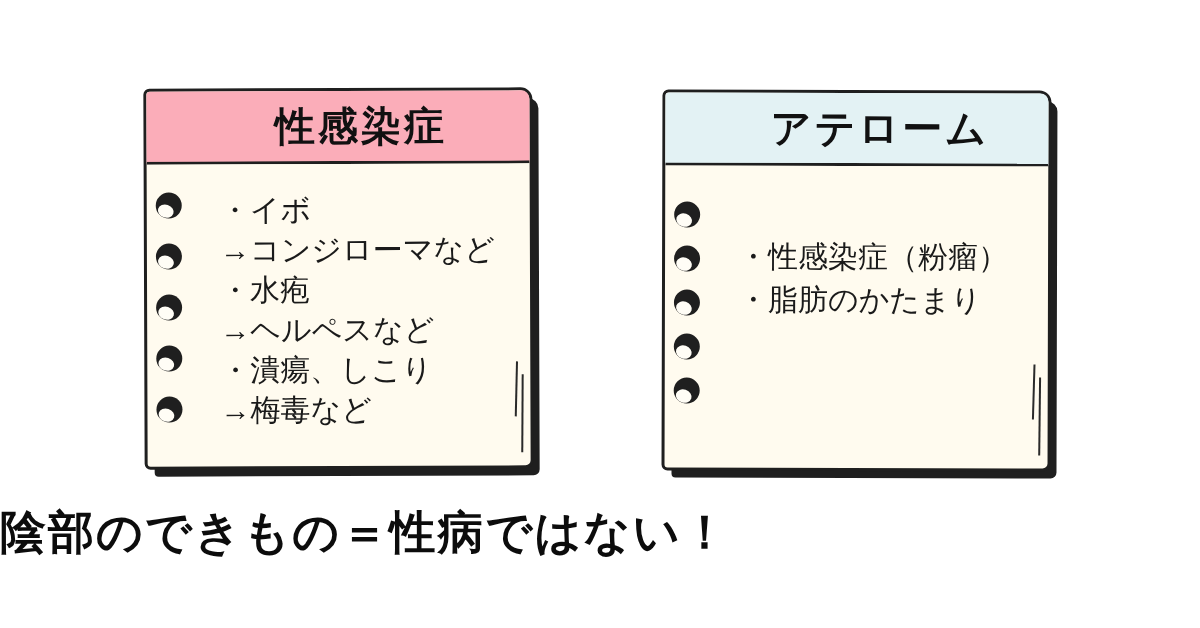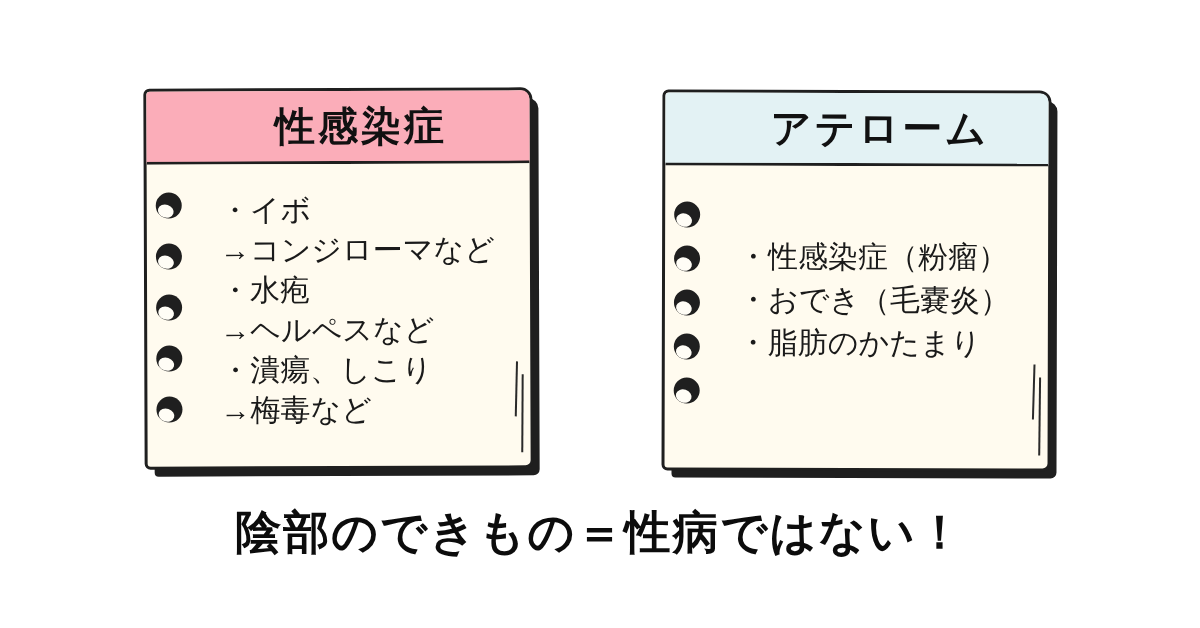--- a/index.html
+++ b/index.html
@@ -99,21 +99,21 @@
   }
   .mark-a { right: 13px; bottom: 46px; height: 55px; transform: rotate(1.5deg); }
   .mark-b { right: 7px;  bottom: 10px; height: 78px; transform: rotate(0.5deg); }
 
   
   .caption {
     position: absolute;
     top: 502px;
     left: 0;
     width: 100%;
-    text-align: center;
+    text-align: left;
     font-size: 46px;
     line-height: 60px;
     font-weight: 800;
     letter-spacing: 2px;
     color: #0c0c0c;
   }
 </style>
 </head>
 <body>
 
@@ -152,21 +152,20 @@
       <div class="bullets">
           <span class="hole"></span>
           <span class="hole"></span>
           <span class="hole"></span>
           <span class="hole"></span>
           <span class="hole"></span>
         </div>
       <div class="lines">
           <div class="line"></div>
           <div class="line">・性感染症（粉瘤）</div>
-          <div class="line">・おでき（毛嚢炎）</div>
           <div class="line">・脂肪のかたまり</div>
           <div class="line"></div>
         </div>
       <span class="mark mark-a"></span>
       <span class="mark mark-b"></span>
     </div>
   </div>
 
   <div class="caption">陰部のできもの＝性病ではない！</div>
 

